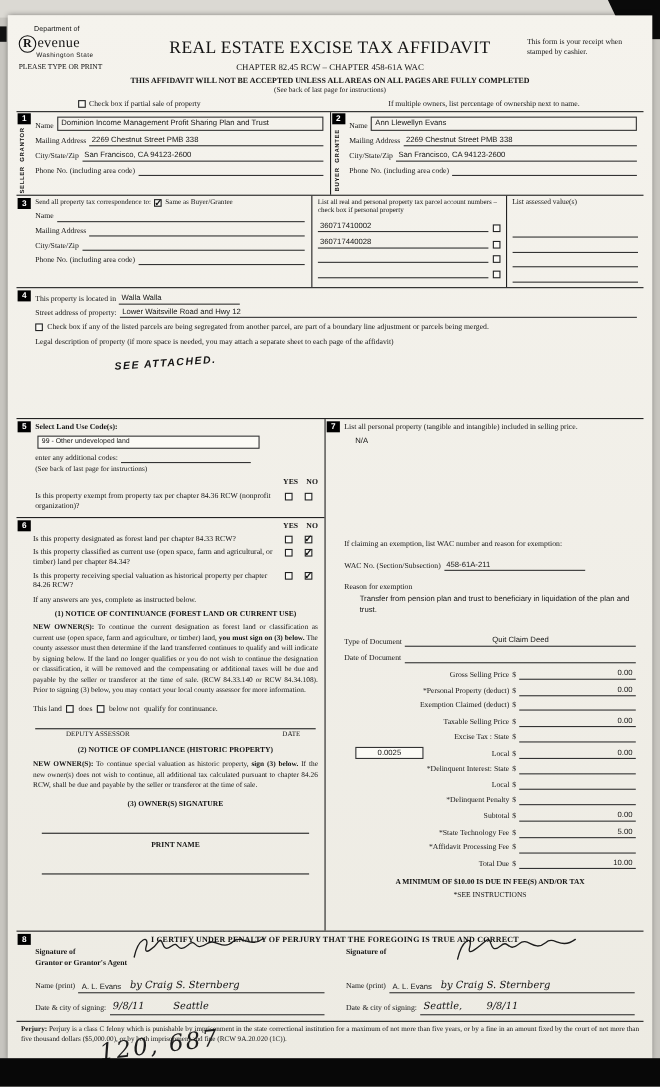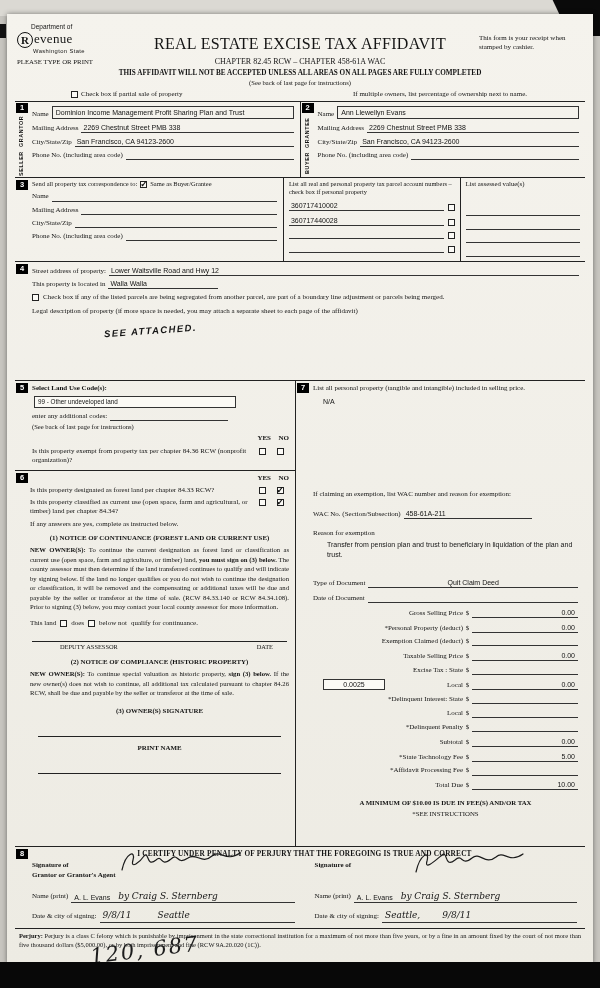--- a/index.html
+++ b/index.html
@@ -262,27 +262,27 @@
       <div class="assesshead">List assessed value(s)</div>
       <div class="assessline"></div>
       <div class="assessline"></div>
       <div class="assessline"></div>
       <div class="assessline"></div>
     </div>
   </div>
 
   <div class="sec4 row">
     <span class="num">4</span>
+    <div class="s4r">
+      <span class="flabel">This property is located in</span>
+      <span class="fval typed" style="max-width:110px">Walla Walla</span>
+    </div>
     <div class="s4r" style="margin-top:2px">
       <span class="flabel">Street address of property:</span>
       <span class="fval typed">Lower Waitsville Road and Hwy 12</span>
-    </div>
-    <div class="s4r">
-      <span class="flabel">This property is located in</span>
-      <span class="fval typed" style="max-width:110px">Walla Walla</span>
     </div>
     <div class="s4cbrow">
       <span class="cb"></span>
       <span>Check box if any of the listed parcels are being segregated from another parcel, are part of a boundary line adjustment or parcels being merged.</span>
     </div>
     <div style="margin-top:5px">Legal description of property (if more space is needed, you may attach a separate sheet to each page of the affidavit)</div>
     <div class="s4hand">SEE ATTACHED.</div>
     <div class="s4space"></div>
   </div>
 
@@ -325,20 +325,29 @@
           <span class="qtext">Is this property designated as forest land per chapter 84.33 RCW?</span>
           <span class="qcb">
               <span class="cb"></span>
             </span>
           <span class="qcb">
               <span class="cb checked"></span>
             </span>
         </div>
         <div class="qrow">
           <span class="qtext">Is this property classified as current use (open space, farm and agricultural, or timber) land per chapter 84.34?</span>
+          <span class="qcb">
+              <span class="cb"></span>
+            </span>
+          <span class="qcb">
+              <span class="cb checked"></span>
+            </span>
+        </div>
+        <div class="qrow">
+          <span class="qtext">Is this property receiving special valuation as historical property per chapter 84.26 RCW?</span>
           <span class="qcb">
               <span class="cb"></span>
             </span>
           <span class="qcb">
               <span class="cb checked"></span>
             </span>
         </div>
         <div style="margin-top:4px">If any answers are yes, complete as instructed below.</div>
         <div class="ntitle">(1) NOTICE OF CONTINUANCE (FOREST LAND OR CURRENT USE)</div>
         <div class="npara"><b>NEW OWNER(S):</b><span> To continue the current designation as forest land or classification as current use (open space, farm and agriculture, or timber) land, </span><b>you must sign on (3) below.</b><span> The county assessor must then determine if the land transferred continues to qualify and will indicate by signing below. If the land no longer qualifies or you do not wish to continue the designation or classification, it will be removed and the compensating or additional taxes will be due and payable by the seller or transferor at the time of sale. (RCW 84.33.140 or RCW 84.34.108). Prior to signing (3) below, you may contact your local county assessor for more information.</span></div>

